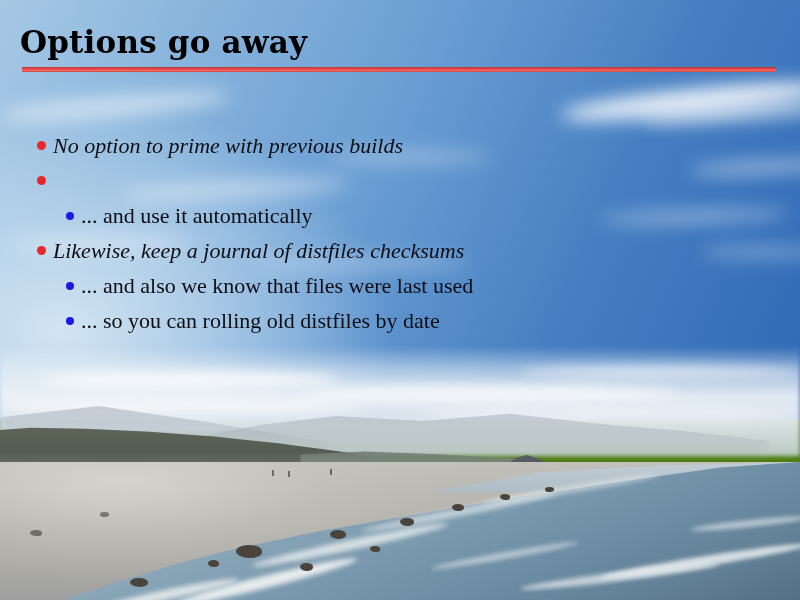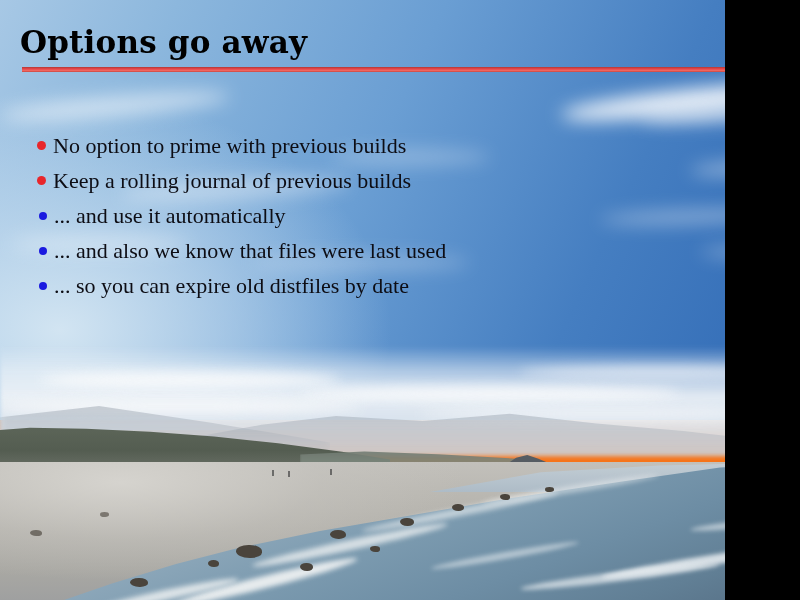--- a/index.html
+++ b/index.html
@@ -2,25 +2,25 @@
 <html><head>
 <meta charset="utf-8">
 <style>
   html, body {
     margin: 0;
     padding: 0;
     background: #000;
   }
   #slide {
     position: relative;
-    width: 725px;
+    width: 800px;
     height: 600px;
     overflow: hidden;
     font-family: "Liberation Serif", "DejaVu Serif", serif;
-    background: #f97316;
+    background: #4d7c0f;
   }
 
   
   .bg-layer { position: absolute; left: 0; top: 0; width: 800px; height: 600px; }
 
   
   .sky {
     background:
       linear-gradient(115deg,
         rgba(167,200,229,1) 0%,
@@ -202,22 +202,22 @@
     left: 0;
     top: 128px;
     width: 800px;
   }
   .b-row {
     position: relative;
     height: 35px;
     display: flex;
     align-items: center;
   }
-  .b-row.lvl1 { padding-left: 37px; }
-  .b-row.lvl2 { padding-left: 39px; }
+  .b-row.lvl1 { padding-left: 37px; font-style: italic; }
+  .b-row.lvl2 { padding-left: 66px; }
 
   .dot {
     flex: 0 0 auto;
     border-radius: 50%;
     display: inline-block;
   }
   .lvl1 .dot { width: 9px; height: 9px; background: #e8262b; margin-right: 7px; }
   .lvl2 .dot { width: 8px; height: 8px; background: #1a1ae0; margin-right: 7px; }
 
   .b-text {
@@ -303,29 +303,32 @@
   <div class="title">Options go away</div>
   <div class="title-rule"></div>
 
   <div class="bullets">
     <div class="b-row lvl1">
       <span class="dot"></span>
       <span class="b-text">No option to prime with previous builds</span>
     </div>
     <div class="b-row lvl1">
       <span class="dot"></span>
-      <span class="b-text">Keep a rolling journal of previous builds</span>
     </div>
     <div class="b-row lvl2">
       <span class="dot"></span>
       <span class="b-text">... and use it automatically</span>
     </div>
+    <div class="b-row lvl1">
+      <span class="dot"></span>
+      <span class="b-text">Likewise, keep a journal of distfiles checksums</span>
+    </div>
     <div class="b-row lvl2">
       <span class="dot"></span>
       <span class="b-text">... and also we know that files were last used</span>
     </div>
     <div class="b-row lvl2">
       <span class="dot"></span>
-      <span class="b-text">... so you can expire old distfiles by date</span>
+      <span class="b-text">... so you can rolling old distfiles by date</span>
     </div>
   </div>
 
 </div>
 
 </body></html>

